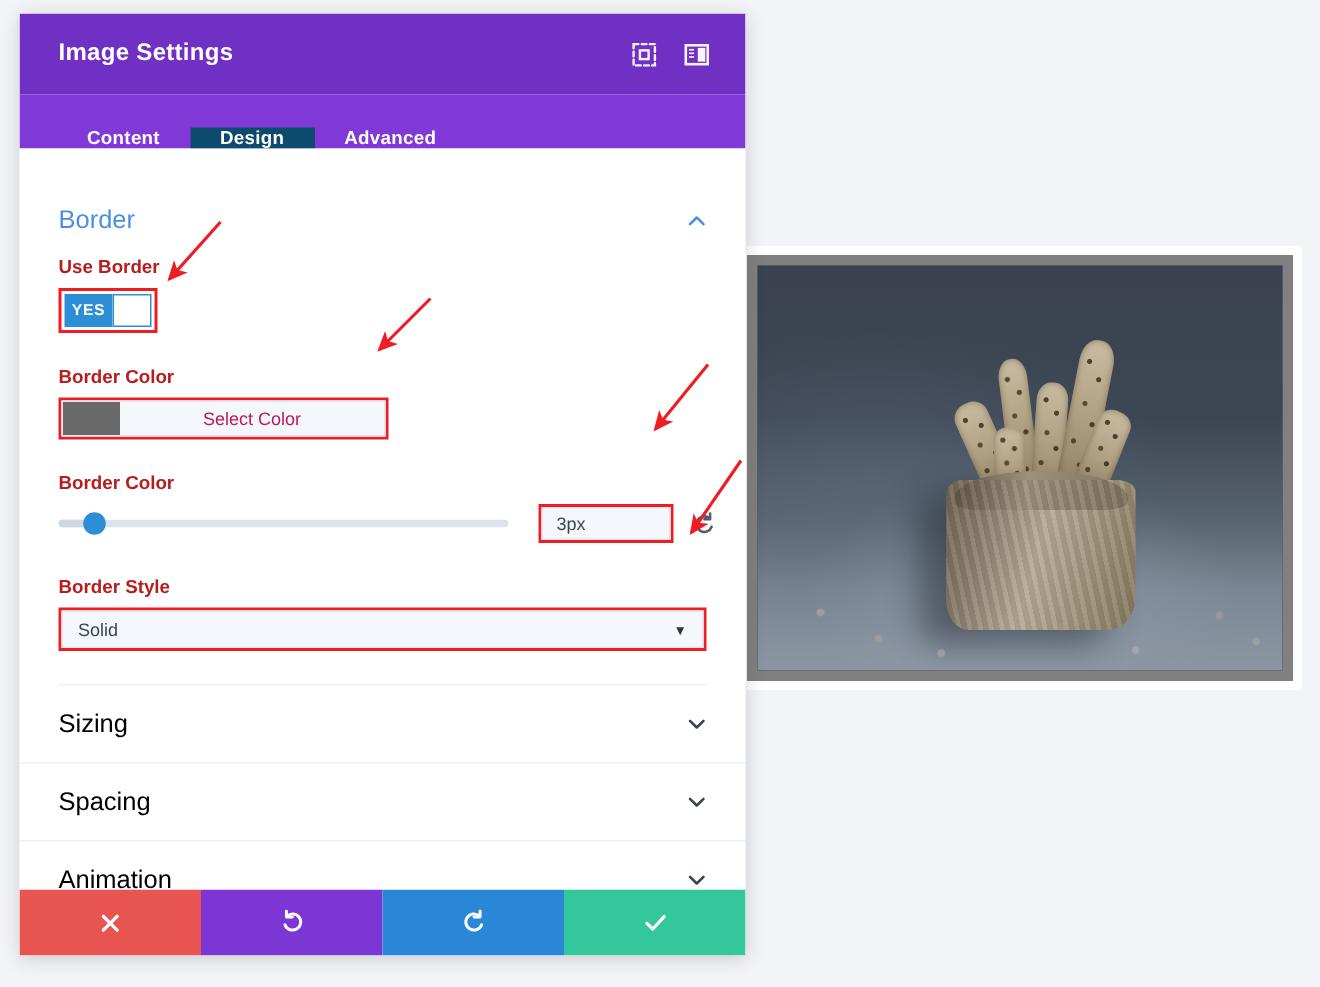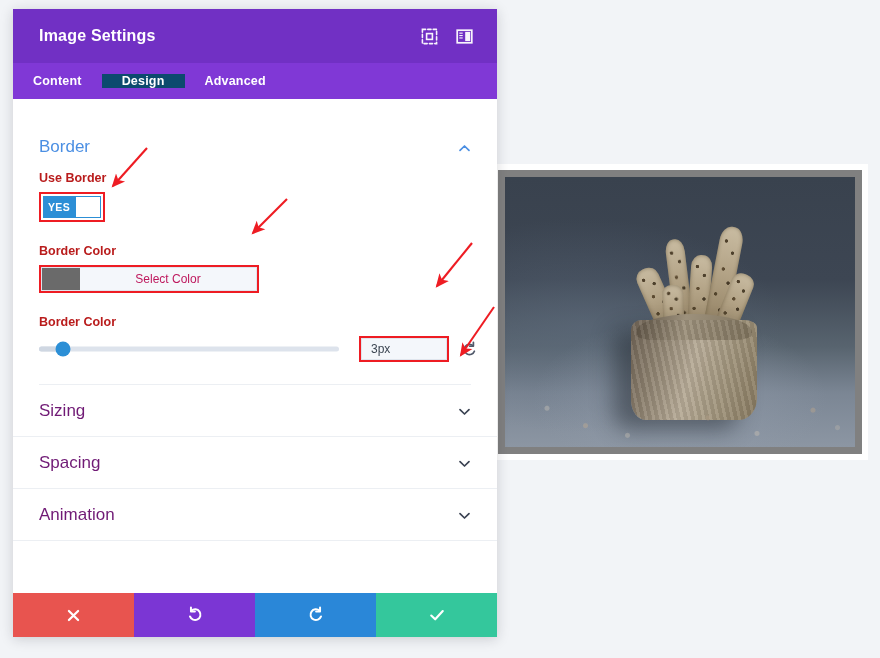--- a/index.html
+++ b/index.html
@@ -110,21 +110,21 @@
   }
   .panel-title {
     color: #fff; font-size: 16px; font-weight: bold;
     letter-spacing: .2px; flex: 1 1 auto;
   }
   .hdr-icons { display: flex; align-items: center; gap: 18px; padding-right: 8px; }
   .hdr-icon { width: 17px; height: 17px; display: block; opacity: .95; cursor: pointer; }
 
   .tabs {
     height: 36px; background: #8038d6;
-    display: flex; align-items: center; flex: 0 0 auto;
+    display: flex; align-items: flex-end; flex: 0 0 auto; padding-left: 25px;
   }
   .tab {
     display: flex; align-items: center; justify-content: center;
     padding: 0 20px;
     color: #ffffff; font-size: 12.5px; font-weight: bold;
     cursor: pointer; letter-spacing: .2px;
   }
   .tab.active { background: #0c4a6e; }
 
   .panel-body {
@@ -202,21 +202,21 @@
   .select .sel-val { flex:1 1 auto; }
   .caret { font-size:9px; color:#2f3640; }
 
   .hr { height:1px; background:#eceff3; margin:22px 0 0 0; }
 
   .section-row {
     display:flex; align-items:center; justify-content:space-between;
     height:51px; border-bottom:1px solid #eceff3;
     padding: 0 26px; cursor:pointer;
   }
-  .section-row .srt { font-size:17px; color:#701a75; }
+  .section-row .srt { font-size:17px; color:#000000; }
 
   .footer {
     height:44px; display:flex; flex:0 0 auto;
   }
   .fbtn {
     flex:1 1 0; display:flex; align-items:center; justify-content:center;
     cursor:pointer; color:#fff;
   }
   .fbtn svg { display:block; }
   .fbtn.cancel { background:#e8544f; }
@@ -324,20 +324,29 @@
             </span>
             <span class="reset-icon">
               <svg viewBox="0 0 17 17" width="17" height="17">
                 <path d="M13.4 10.2A5.2 5.2 0 1 1 12 4.6" fill="none" stroke="#51596a" stroke-width="1.7" stroke-linecap="round"></path>
                 <polyline points="12.4,1.3 12.4,5.1 8.6,5.1" fill="none" stroke="#51596a" stroke-width="1.7" stroke-linecap="round" stroke-linejoin="round"></polyline>
               </svg>
             </span>
           </div>
         </div>
 
+        <div class="field" style="margin-bottom:0;">
+          <span class="field-label">Border Style</span>
+          <span class="select-outline">
+            <span class="select">
+              <span class="sel-val">Solid</span>
+              <span class="caret">▼</span>
+            </span>
+          </span>
+        </div>
 
         <div class="hr"></div>
       </div>
 
       <div class="section-row">
         <span class="srt">Sizing</span>
         <span class="chev">
           <svg viewBox="0 0 13 13" width="13" height="13">
             <polyline points="2,4.6 6.5,9 11,4.6" fill="none" stroke="#3a4252" stroke-width="1.7" stroke-linecap="round" stroke-linejoin="round"></polyline>
           </svg>

